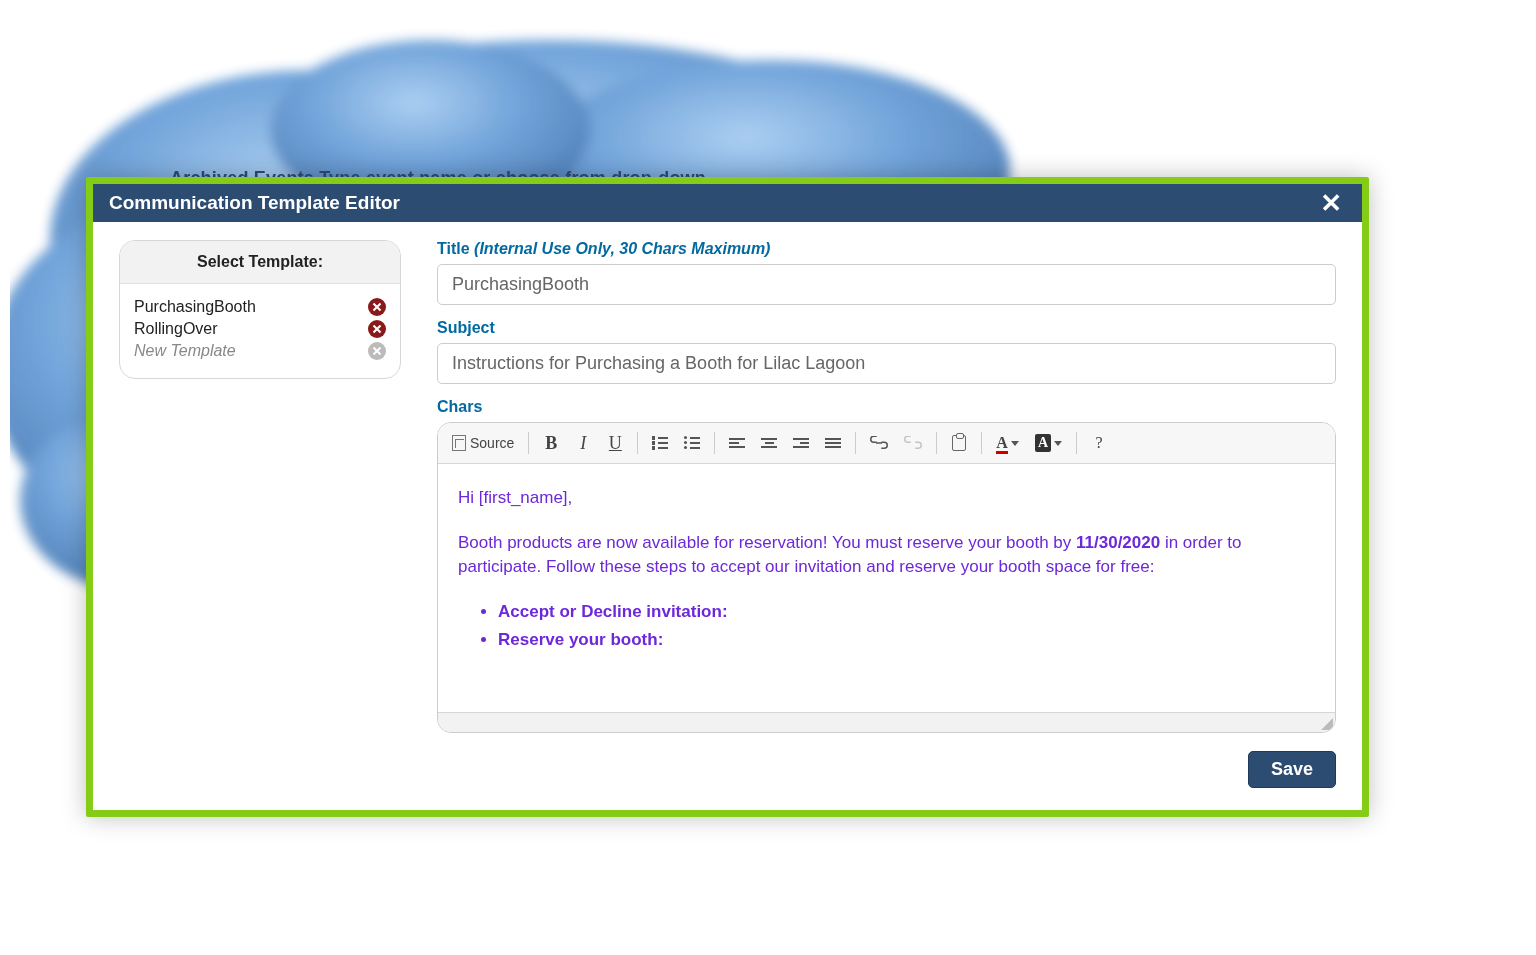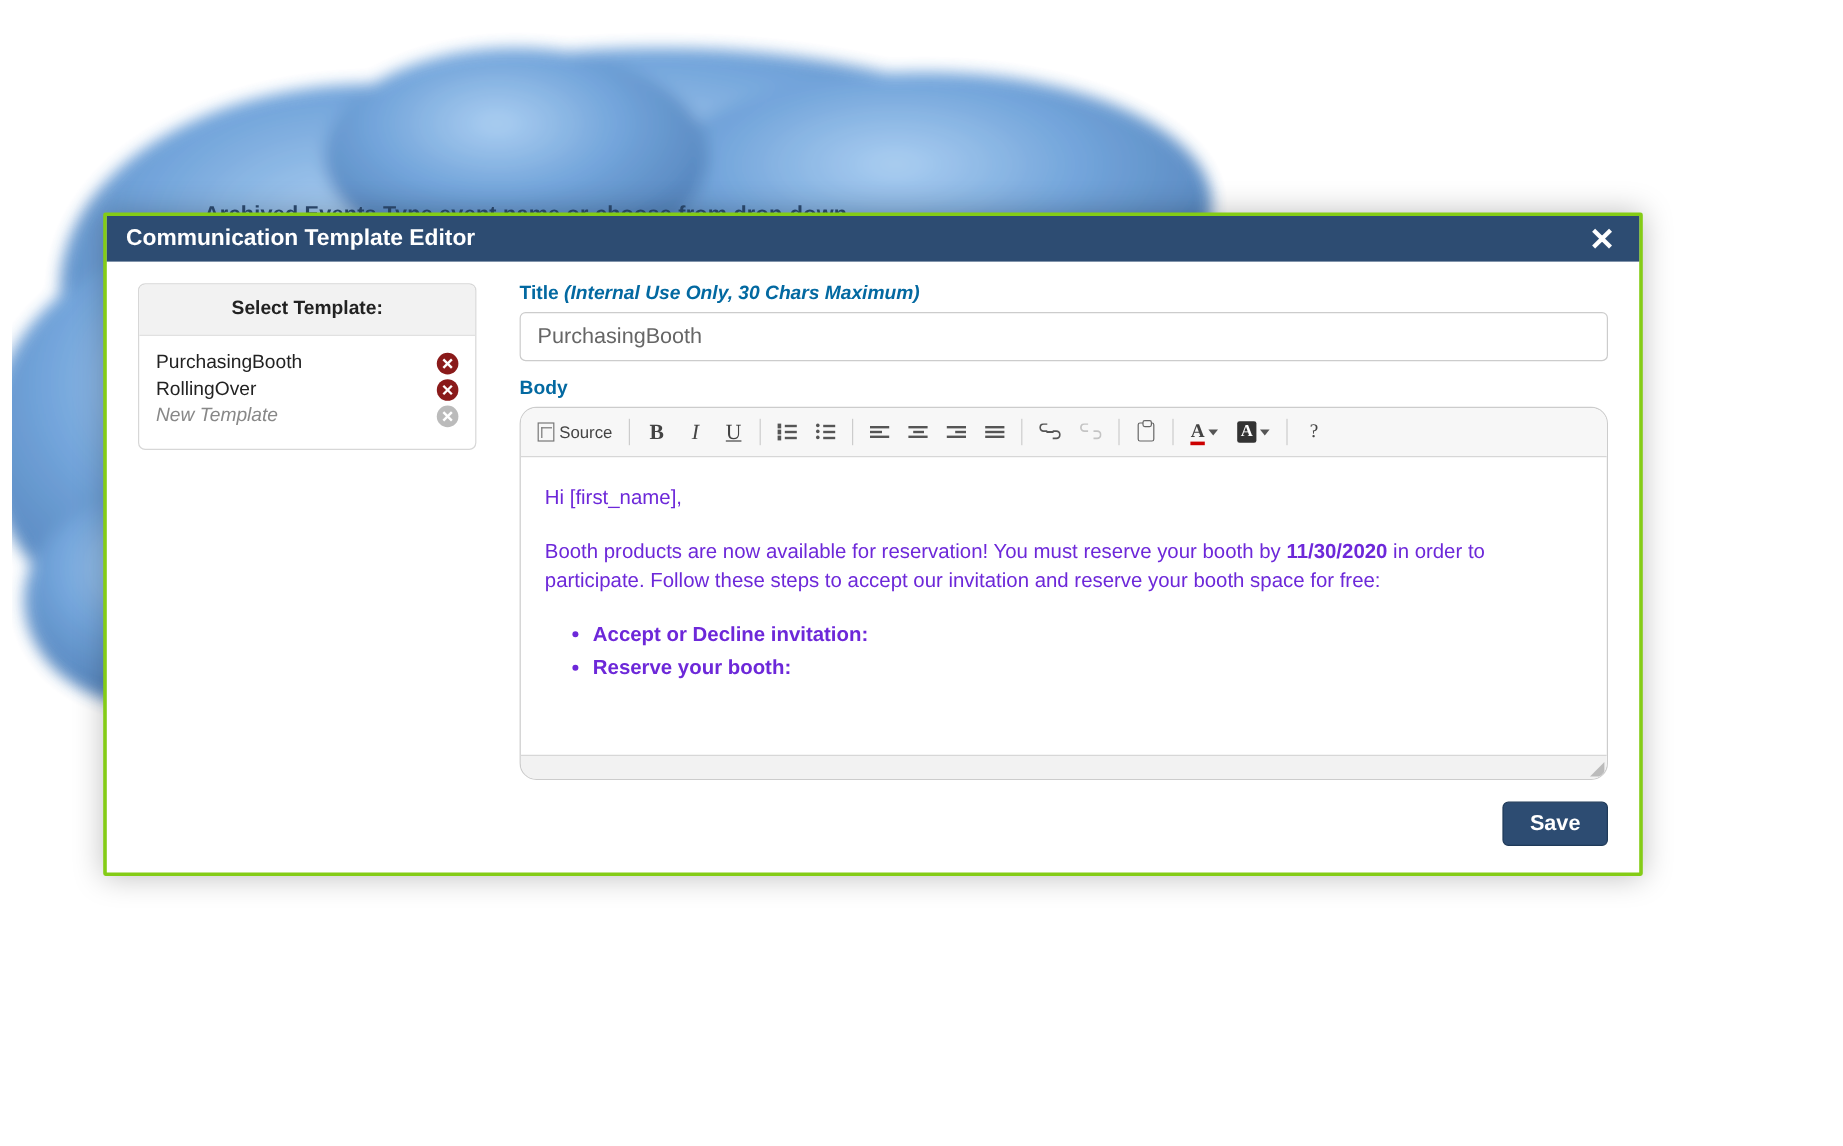--- a/index.html
+++ b/index.html
@@ -32,21 +32,21 @@
     z-index: 1;
     letter-spacing: 0.2px;
   }
   .modal-wrap {
     position: absolute;
     top: 177px;
     left: 86px;
     width: 1283px;
     z-index: 10;
     box-shadow: 0 0 25px rgba(0,0,0,0.25);
-    border: 3px solid #84cc16;
+    border: 7px solid #84cc16;
     border-radius: 2px;
     background: #fff;
   }
   .modal-header {
     background: #2d4c72;
     color: #fff;
     padding: 8px 16px;
     display: flex;
     align-items: center;
     justify-content: space-between;
@@ -66,21 +66,21 @@
   .modal-body {
     padding: 18px 26px 22px 26px;
     display: flex;
     gap: 36px;
     align-items: flex-start;
   }
   
   .sidebar {
     width: 282px;
     border: 1px solid #d7d7d7;
-    border-radius: 6px;
+    border-radius: 16px;
     background: #fff;
     overflow: hidden;
   }
   .sidebar-header {
     background: #f2f2f2;
     padding: 12px 10px;
     text-align: center;
     font-weight: bold;
     font-size: 16px;
     color: #222;
@@ -308,23 +308,27 @@
     </div>
 
     <div class="form-area">
       <div class="field-group">
         <div class="field-label">
           <span>Title </span><span class="hint">(Internal Use Only, 30 Chars Maximum)</span>
         </div>
         <input class="text-input" type="text" value="PurchasingBooth" style="">
       </div>
 
+      <div class="field-group">
+        <div class="field-label">Subject</div>
+        <input class="text-input" type="text" value="Instructions for Purchasing a Booth for Lilac Lagoon" style="">
+      </div>
 
       <div class="field-group" style="margin-bottom:0;">
-        <div class="field-label">Body</div>
+        <div class="field-label">Chars</div>
 
         <div class="editor-box">
           <div class="toolbar">
             <span class="tb-btn">
               <span class="tb-source-icon"></span>
               <span class="source-label">Source</span>
             </span>
             <span class="tb-sep"></span>
             <span class="tb-btn bold-b">B</span>
             <span class="tb-btn italic-i">I</span>

